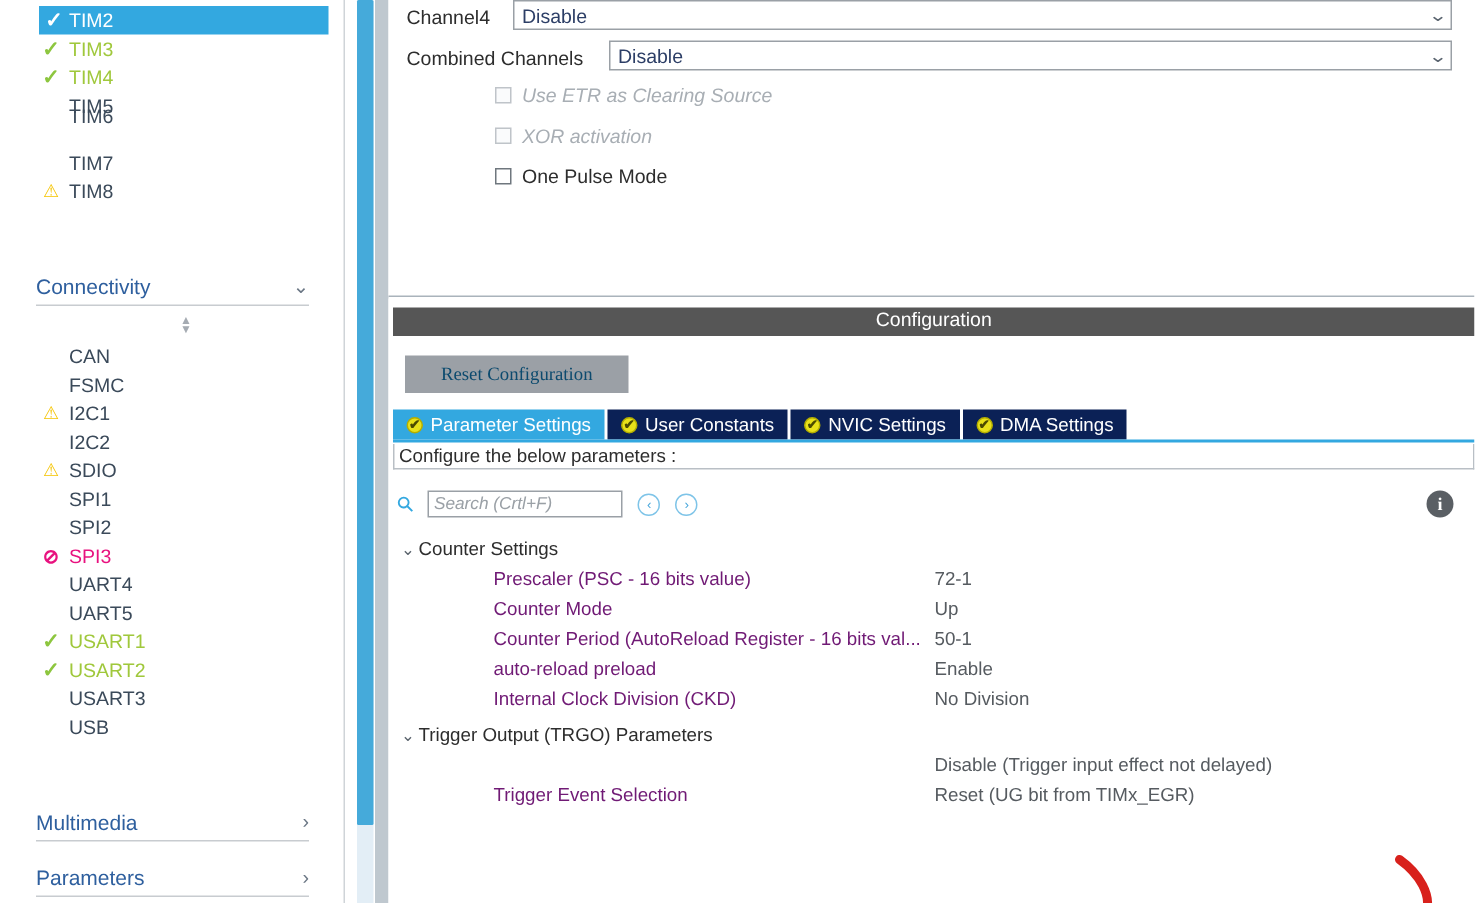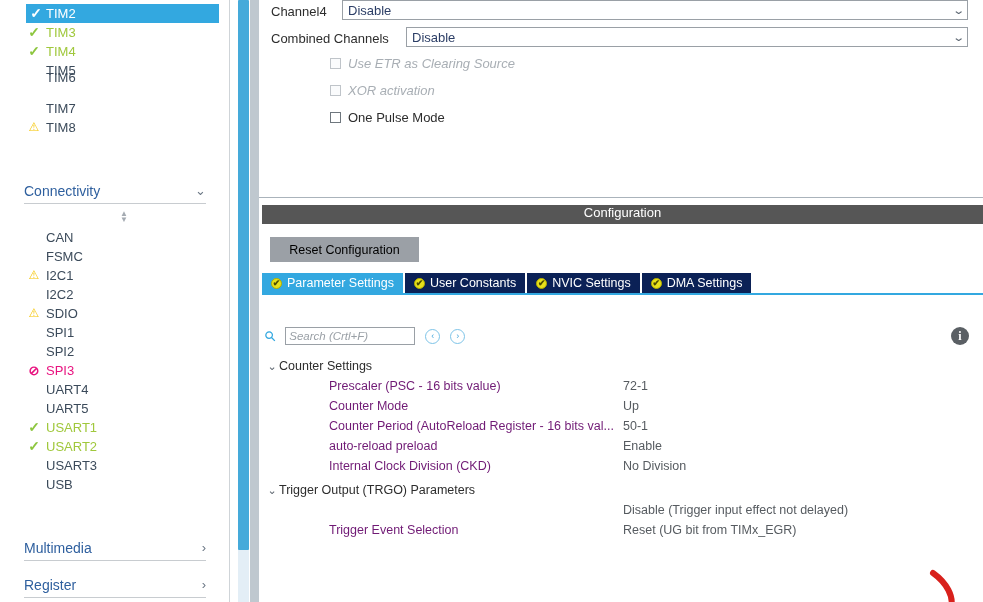--- a/index.html
+++ b/index.html
@@ -91,24 +91,24 @@
     position:absolute;left:259px;top:199px;width:724px;height:403px;
     background:#ffffff;
   }
   .cfg-hdr{
     position:absolute;left:3px;top:6px;width:721px;height:19px;
     background:#565656;color:#ffffff;font-size:13px;
     display:flex;align-items:flex-start;justify-content:center;
   }
   .reset-btn{
     position:absolute;left:11px;top:38px;width:149px;height:25px;
-    background:#9ba0a6;color:#000000;font-size:12.5px;
+    background:#9ba0a6;color:#0c4a6e;font-size:12.5px;
     display:flex;align-items:center;justify-content:center;
     border:none;box-sizing:border-box;cursor:pointer;
-    font-family:Liberation Sans, sans-serif;
+    font-family:Liberation Serif, serif;
   }
   .tabbar{position:absolute;left:3px;top:74px;height:20px;display:flex;align-items:flex-end;}
   .tab{
     height:20px;display:flex;align-items:center;gap:5px;
     padding:0 9px;box-sizing:border-box;
     background:#0b2156;color:#ffffff;font-size:12.5px;white-space:nowrap;
     margin-right:2px;cursor:pointer;
   }
   .tab.active{background:#33a8e0;}
   .tick{
@@ -193,21 +193,21 @@
         <div class="peri-row" style="top: 228px; position: absolute;"><span class="plab">USART3</span></div>
         <div class="peri-row" style="top: 247px; position: absolute;"><span class="plab">USB</span></div>
       </div>
 
     <div class="grp-hdr" id="multimedia-hdr" style="top:535px;">
       <span>Multimedia</span>
       <span class="chev">›</span>
     </div>
 
     <div class="grp-hdr" id="computing-hdr" style="top:572px;">
-      <span>Register</span>
+      <span>Parameters</span>
       <span class="chev">›</span>
     </div>
   </div>
 
   <div class="sb-scroll-track"></div>
   <div class="sb-scroll-thumb"></div>
   <div class="gap-col"></div>
 
   <div class="toppane">
     <div class="field-row" style="top:0px;left:12px;">
@@ -262,20 +262,21 @@
           <span class="tick">✔</span>
           <span>NVIC Settings</span>
         </div>
         <div class="tab">
           <span class="tick">✔</span>
           <span>DMA Settings</span>
         </div>
       </div>
     <div class="tab-underline"></div>
 
+    <div class="cfg-note">Configure the below parameters :</div>
 
     <div class="searchbar">
       <span class="mag">⚲</span>
       <input class="search-in" type="text" placeholder="Search (Crtl+F)" style="">
       <div class="navbtn">‹</div>
       <div class="navbtn">›</div>
     </div>
     <div class="info-ico">i</div>
 
     <div class="tree" id="param-tree">

